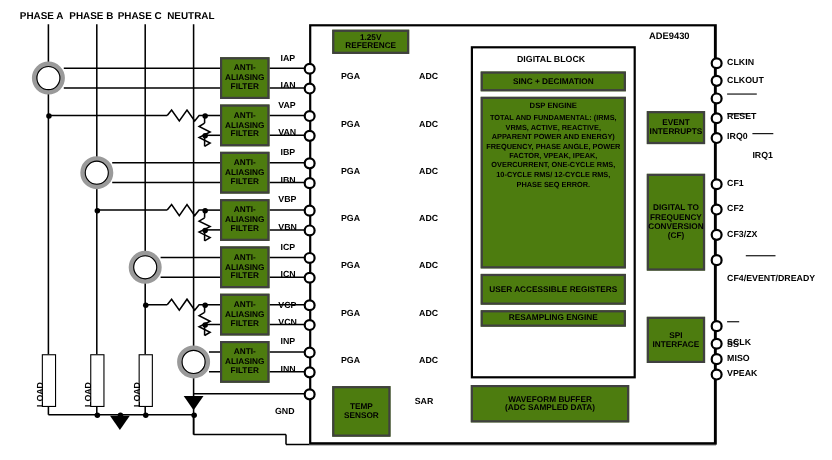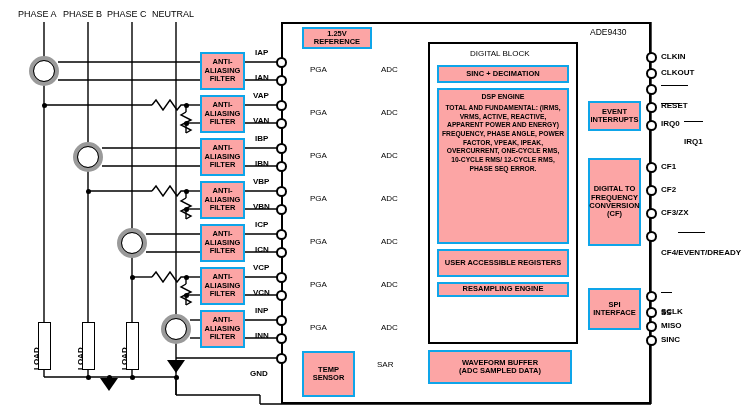--- a/index.html
+++ b/index.html
@@ -1,19 +1,19 @@
 <!DOCTYPE html>
 <html><head>
 <meta charset="utf-8">
 <style>
   html,body{margin:0;padding:0;background:#fff;}
   body{font-family:"Liberation Sans",sans-serif;}
   #root{position:relative;width:756px;height:418px;background:#fff;overflow:hidden;}
-  .lbl{position:absolute;font-weight:normal;color:#000;white-space:nowrap;line-height:1.05;}
-  .box{position:absolute;border:2px solid #0ea5e9;background:#fca5a5;box-sizing:border-box;
+  .lbl{position:absolute;font-weight:bold;color:#000;white-space:nowrap;line-height:1.05;}
+  .box{position:absolute;border:2px solid #404040;background:#4d7c0f;box-sizing:border-box;
        display:flex;align-items:center;justify-content:center;text-align:center;
        font-weight:bold;color:#000;line-height:1.12;}
   .chip{position:absolute;border:2px solid #000;background:#fff;box-sizing:border-box;}
   .pin{position:absolute;width:11px;height:11px;border:2px solid #000;border-radius:50%;
        background:#fff;box-sizing:border-box;z-index:6;}
   .ct{position:absolute;width:30px;height:30px;border-radius:50%;
       border:5px solid #9a9a9a;background:#fff;box-sizing:border-box;z-index:5;}
   .ct:after{content:"";position:absolute;left:-1px;top:-1px;right:-1px;bottom:-1px;
       border-radius:50%;border:1px solid #000;}
   .dot{position:absolute;width:5px;height:5px;border-radius:50%;background:#000;z-index:7;}
@@ -291,21 +291,21 @@
   <div class="pinlbl" style="left:253px;top:177px;font-size:8px;">VBP</div>
   <div class="pin" style="left:275.5px;top:203.5px;"></div>
   <div class="pinlbl" style="left:253px;top:202px;font-size:8px;">VBN</div>
 
   <div class="pin" style="left:275.5px;top:228.5px;"></div>
   <div class="pinlbl" style="left:255px;top:220px;font-size:8px;">ICP</div>
   <div class="pin" style="left:275.5px;top:246.5px;"></div>
   <div class="pinlbl" style="left:255px;top:245px;font-size:8px;">ICN</div>
 
   <div class="pin" style="left:275.5px;top:271.5px;"></div>
-  <div class="pinlbl" style="left:253px;top:263px;font-size:8px;">VCP</div>
+  <div class="pinlbl" style="left:253px;top:273px;font-size:8px;">VCP</div>
   <div class="pin" style="left:275.5px;top:289.5px;"></div>
   <div class="pinlbl" style="left:253px;top:288px;font-size:8px;">VCN</div>
 
   <div class="pin" style="left:275.5px;top:314.5px;"></div>
   <div class="pinlbl" style="left:255px;top:306px;font-size:8px;">INP</div>
   <div class="pin" style="left:275.5px;top:332.5px;"></div>
   <div class="pinlbl" style="left:255px;top:331px;font-size:8px;">INN</div>
 
   <div class="pin" style="left:275.5px;top:352.5px;"></div>
   <div class="pinlbl" style="left:250px;top:369px;font-size:8px;">GND</div>
@@ -402,15 +402,15 @@
   <div class="pin" style="left:645.5px;top:290.5px;"></div>
   <div class="pinlbl" style="left:661px;top:292px;font-size:8px;"><span class="ovr">SS</span></div>
 
   <div class="pin" style="left:645.5px;top:306.5px;"></div>
   <div class="pinlbl" style="left:661px;top:307px;font-size:8px;">SCLK</div>
 
   <div class="pin" style="left:645.5px;top:320.5px;"></div>
   <div class="pinlbl" style="left:661px;top:321px;font-size:8px;">MISO</div>
 
   <div class="pin" style="left:645.5px;top:334.5px;"></div>
-  <div class="pinlbl" style="left:661px;top:335px;font-size:8px;">SINC</div>
+  <div class="pinlbl" style="left:661px;top:335px;font-size:8px;">VPEAK</div>
 
 </div>
 
 </body></html>

